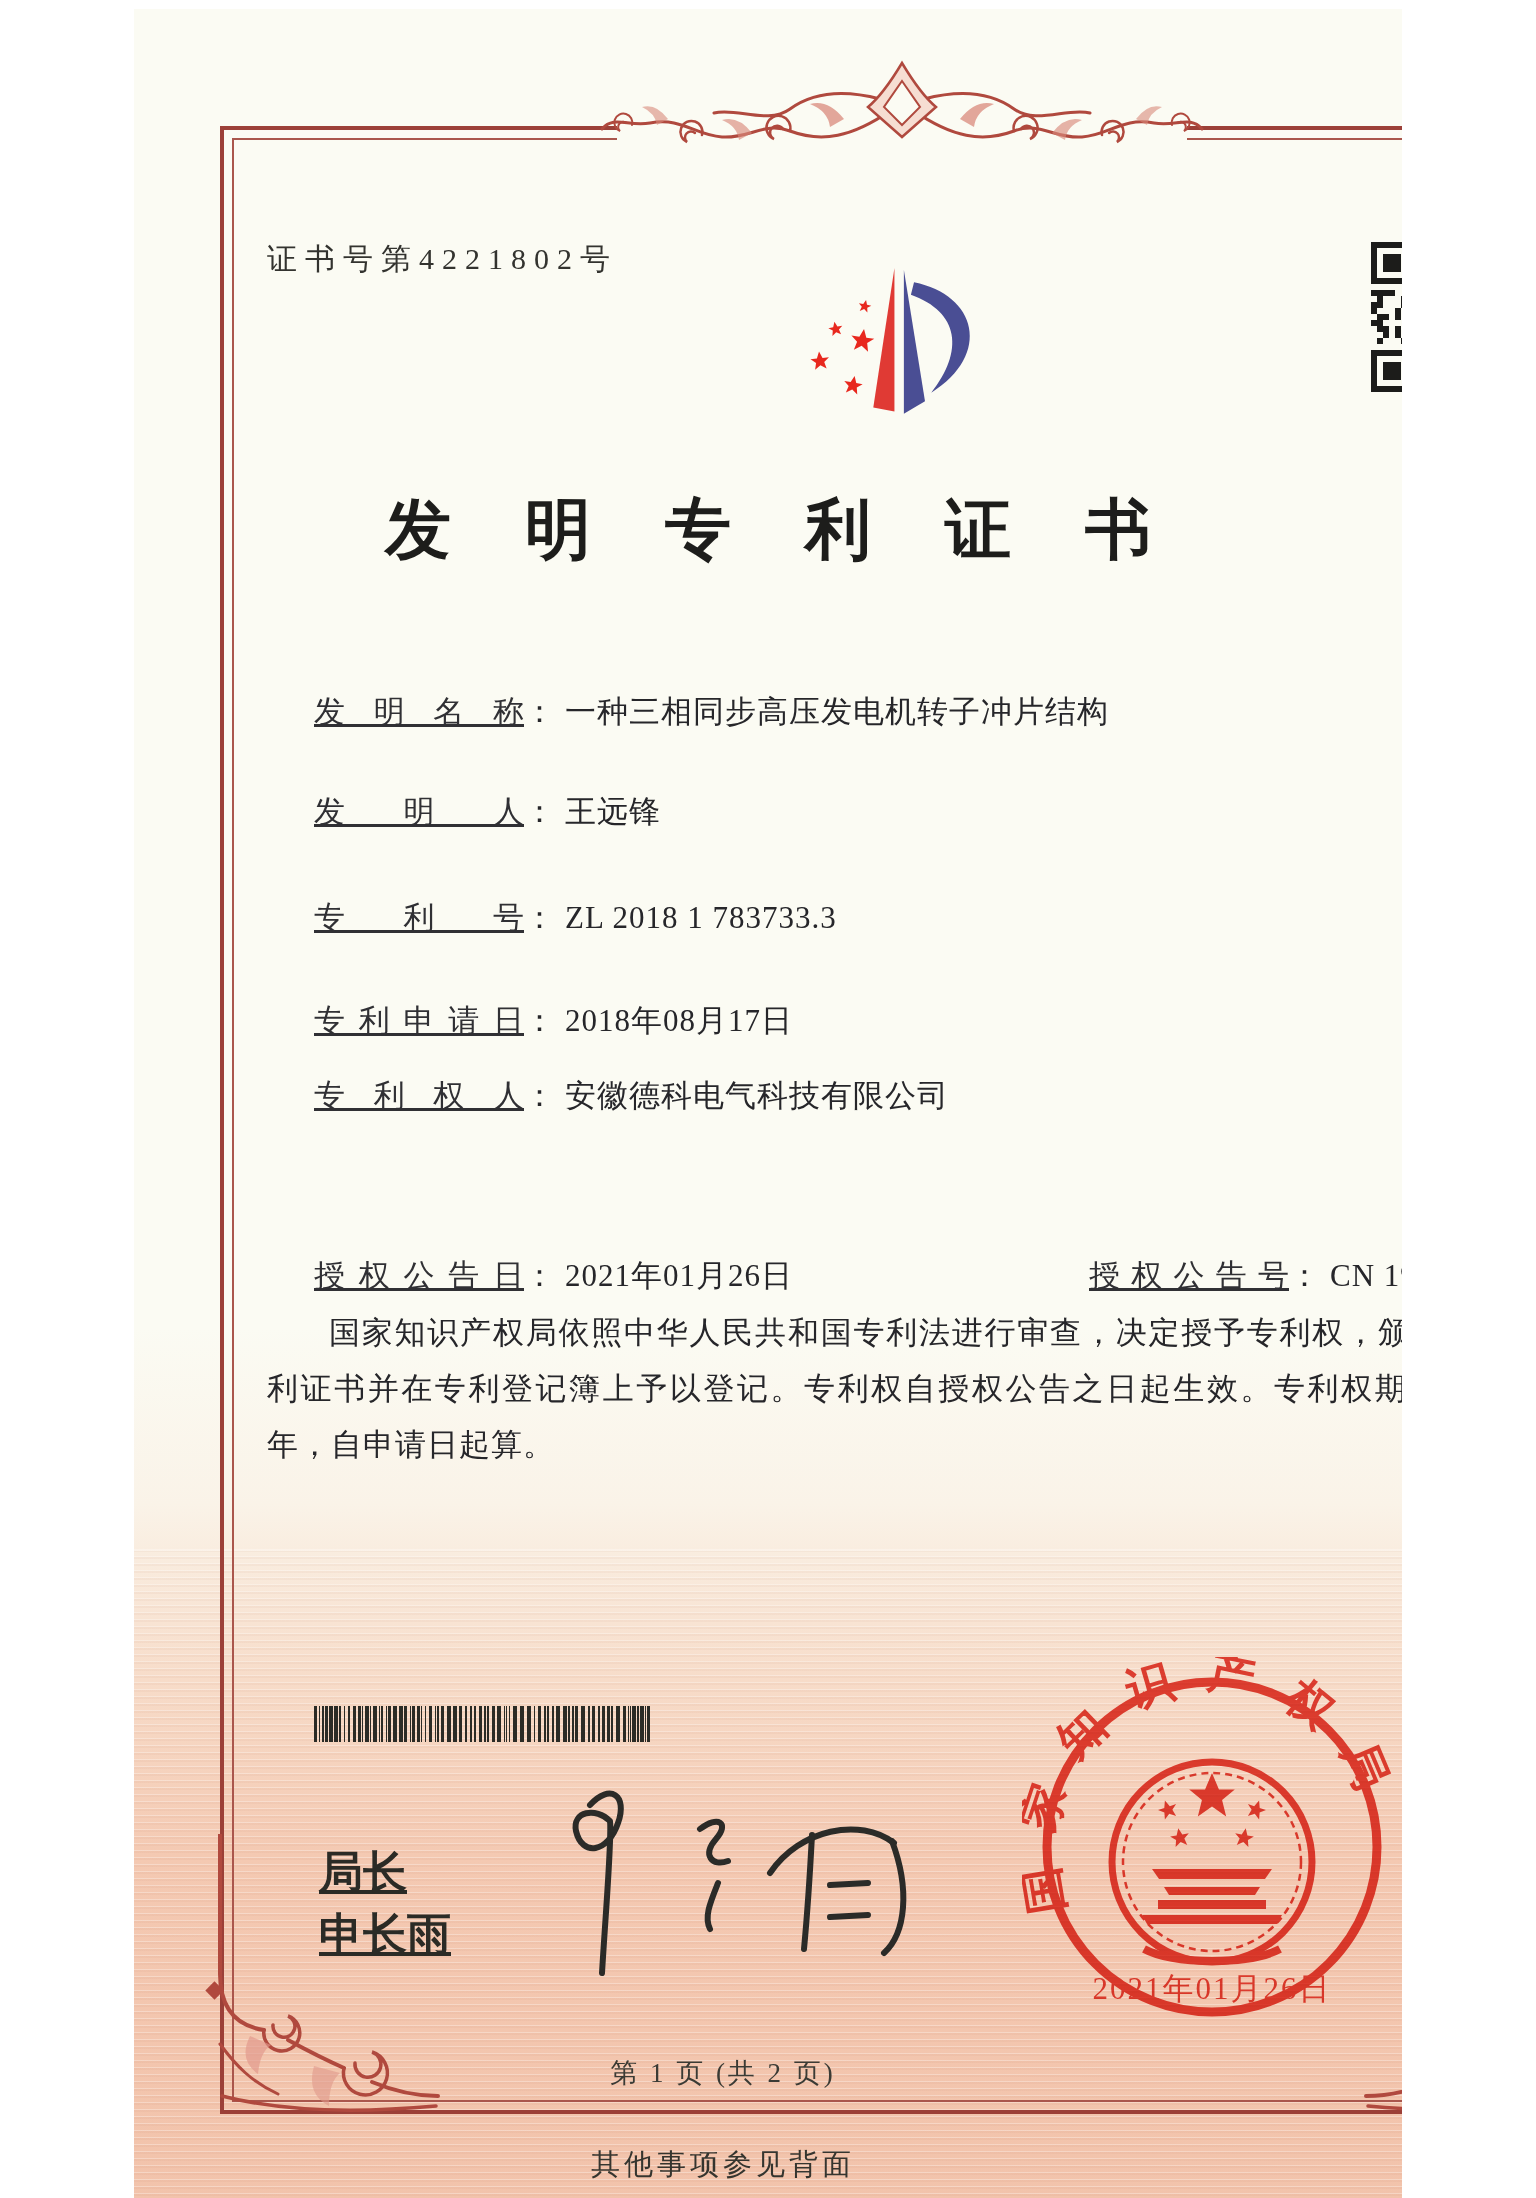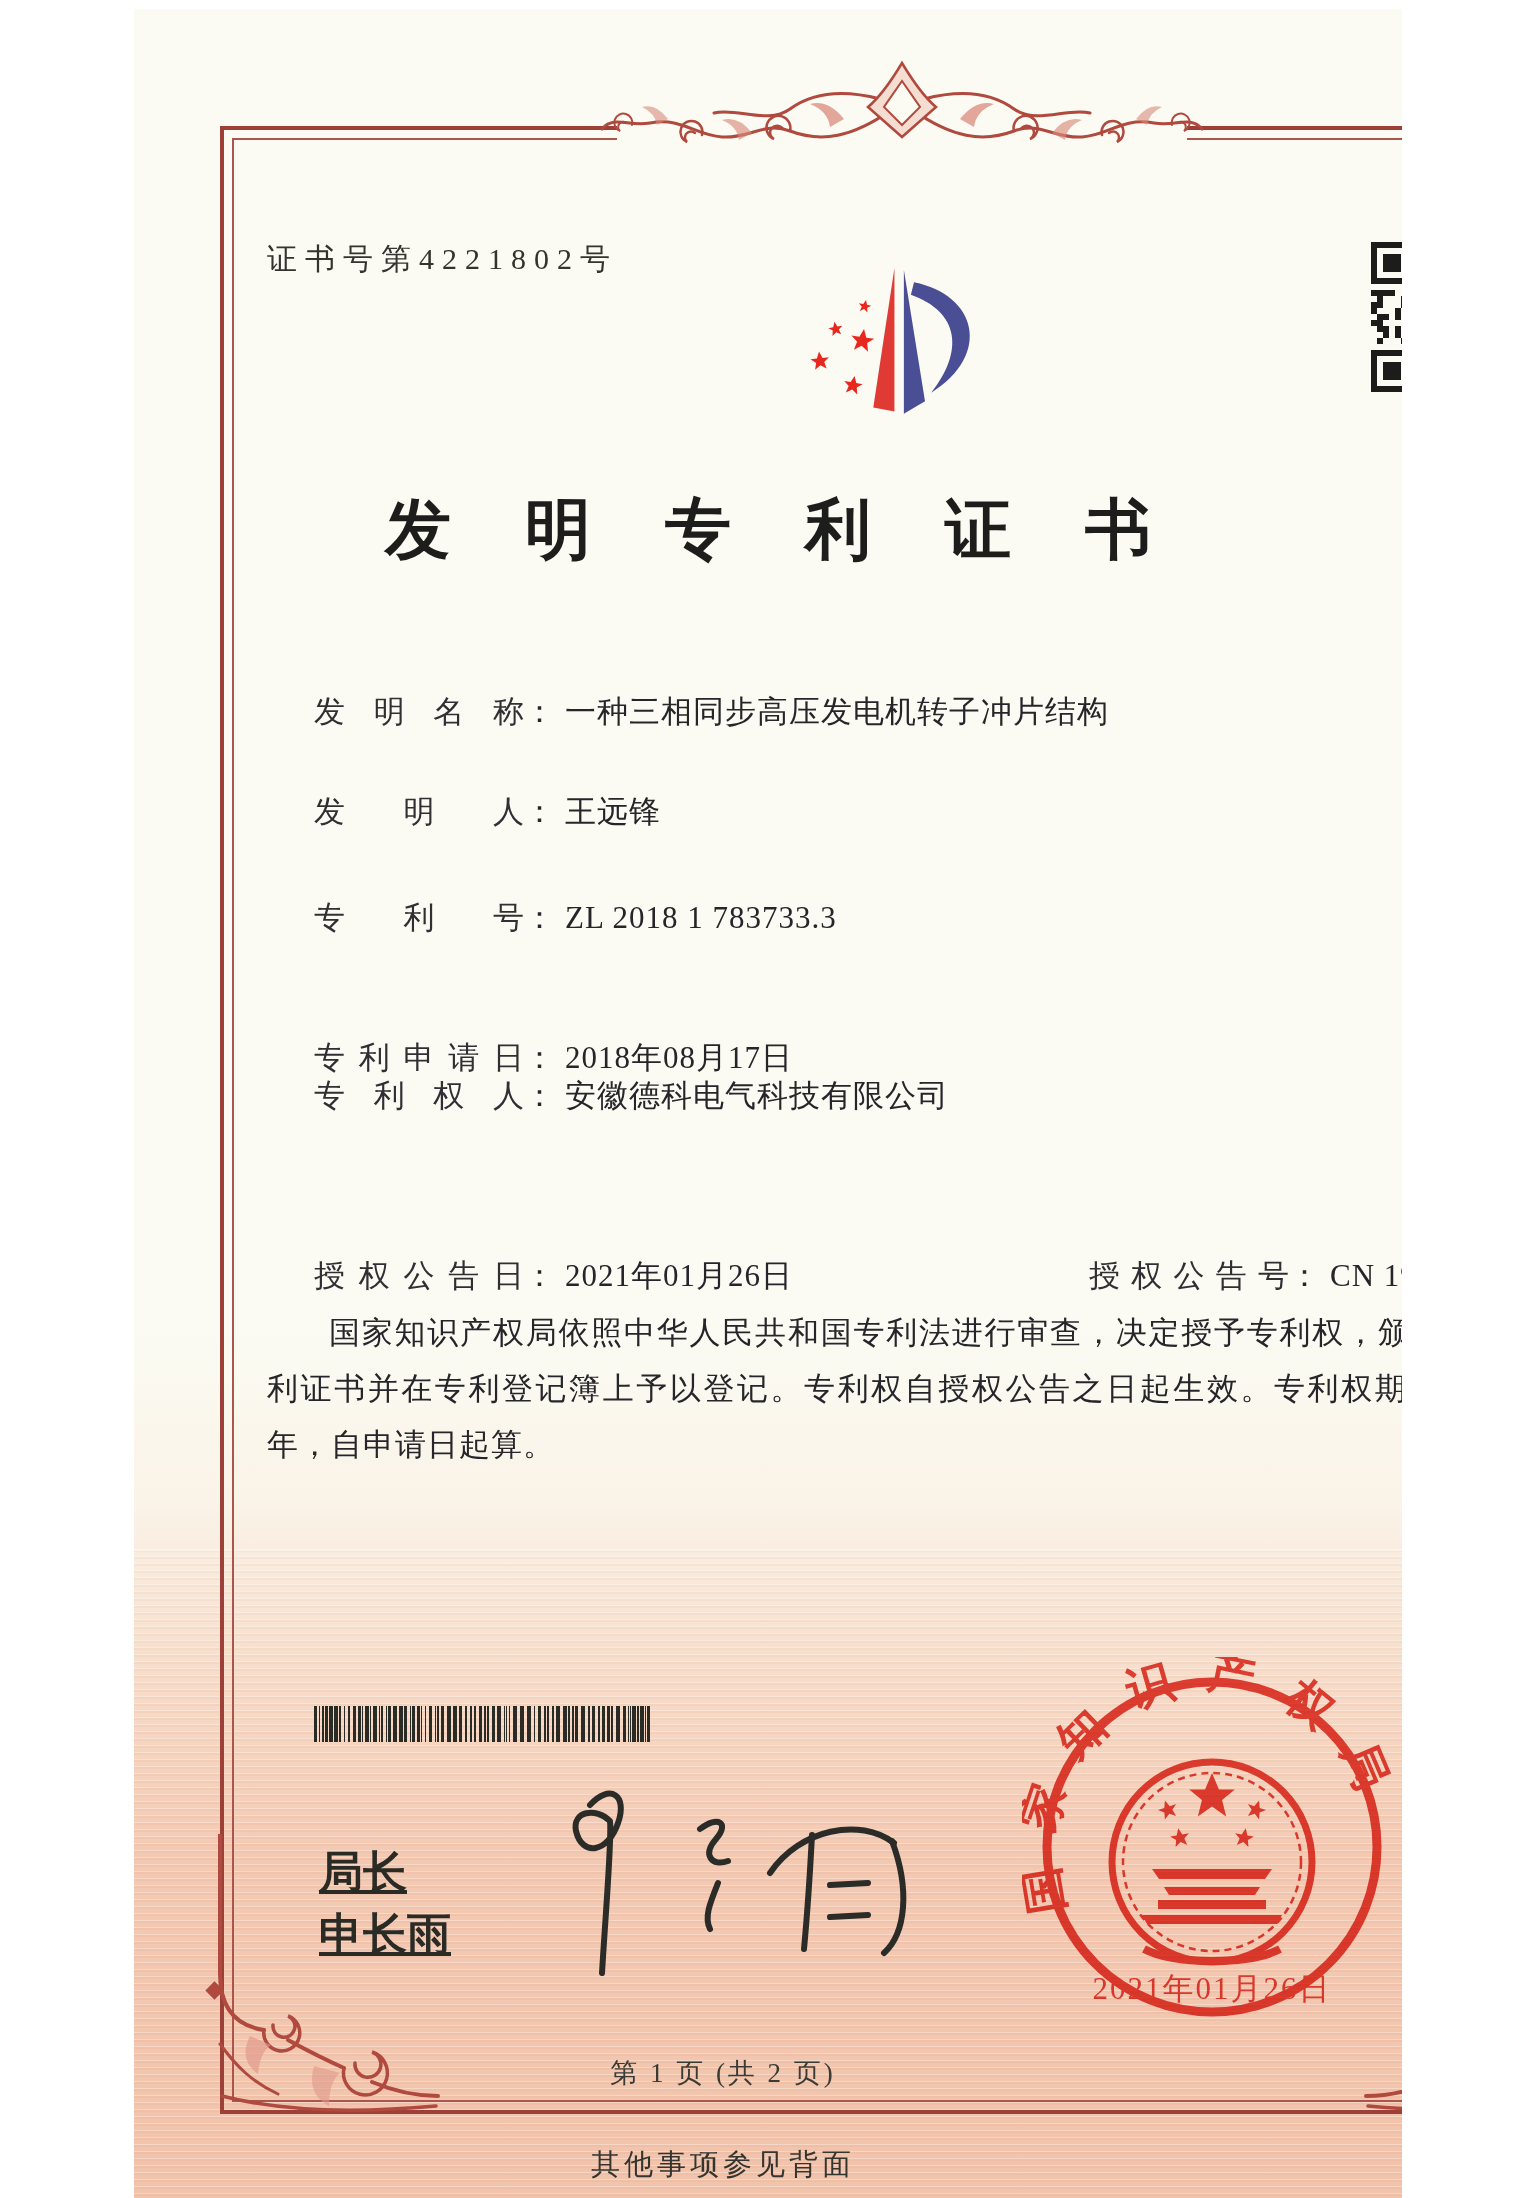--- a/index.html
+++ b/index.html
@@ -12,21 +12,21 @@
     position:absolute;left:0;right:0;top:1540px;bottom:0;pointer-events:none;
     background:repeating-linear-gradient(to bottom,rgba(255,255,255,.30) 0 1.5px,rgba(173,94,66,.05) 1.5px 3px,rgba(255,255,255,0) 3px 7px);
   }
   .frame-outer{position:absolute;left:86px;top:117px;width:1364px;height:1988px;border:4px solid #9c4038;box-sizing:border-box;}
   .frame-inner{position:absolute;left:98px;top:129px;width:1340px;height:1964px;border:2px solid #aa564c;box-sizing:border-box;}
   .cert-no{position:absolute;left:133px;top:230px;font-size:30px;letter-spacing:8px;color:#33332f;}
   .logo{position:absolute;left:650px;top:222px;width:235px;height:234px;}
   .qr{position:absolute;left:1237px;top:233px;width:150px;height:150px;}
   .title{position:absolute;left:0;top:476px;width:100%;text-align:center;font-size:66px;font-weight:600;letter-spacing:74px;padding-left:74px;box-sizing:border-box;color:#1d1d1b;}
   .field-row{position:absolute;left:180px;font-size:31px;white-space:nowrap;color:#26262a;}
-  .flabel{display:inline-block;width:210px;text-align:justify;text-align-last:justify;vertical-align:bottom;color:#303034;}
+  .flabel{display:inline-block;width:210px;text-align:justify;text-align-last:justify;vertical-align:bottom;color:#303034;text-decoration:underline;}
   .fvalue{margin-left:10px;letter-spacing:1px;}
   .field-col2{position:absolute;left:775px;top:0;white-space:nowrap;}
   .field-col2 .flabel{width:200px;}
   .paragraphs{position:absolute;left:133px;top:1296px;width:1274px;font-size:31px;line-height:56px;letter-spacing:1px;text-align:justify;color:#26262a;}
   .paragraphs p{margin:0;text-indent:2em;}
   .barcode{position:absolute;left:178px;top:1697px;width:340px;height:36px;}
   .barcode svg{fill:#2b2b26;}
   .director{position:absolute;left:185px;top:1832px;font-size:44px;font-weight:bold;line-height:62px;color:#2b2b26;font-family:"Liberation Sans","DejaVu Sans",sans-serif;text-decoration:underline;}
   .signature{position:absolute;left:378px;top:1768px;width:420px;height:215px;}
   .seal{position:absolute;left:888px;top:1648px;width:380px;height:380px;mix-blend-mode:multiply;opacity:.94;}
@@ -415,21 +415,21 @@
 
   <div class="field-row" style="top:682px">
     <span class="flabel">发明名称</span><span>：</span><span class="fvalue">一种三相同步高压发电机转子冲片结构</span>
   </div>
   <div class="field-row" style="top:782px">
     <span class="flabel">发明人</span><span>：</span><span class="fvalue">王远锋</span>
   </div>
   <div class="field-row" style="top:888px">
     <span class="flabel">专利号</span><span>：</span><span class="fvalue">ZL 2018 1 783733.3</span>
   </div>
-  <div class="field-row" style="top:1028px">
+  <div class="field-row" style="top:991px">
     <span class="flabel">专利申请日</span><span>：</span><span class="fvalue">2018年08月17日</span>
   </div>
   <div class="field-row" style="top:1066px">
     <span class="flabel">专利权人</span><span>：</span><span class="fvalue">安徽德科电气科技有限公司</span>
   </div>
   <div class="field-row" style="top:1246px">
     <span class="flabel">授权公告日</span><span>：</span><span class="fvalue">2021年01月26日</span>
     <span class="field-col2">
       <span class="flabel">授权公告号</span><span>：</span><span class="fvalue">CN 191454567 B</span>
     </span>

